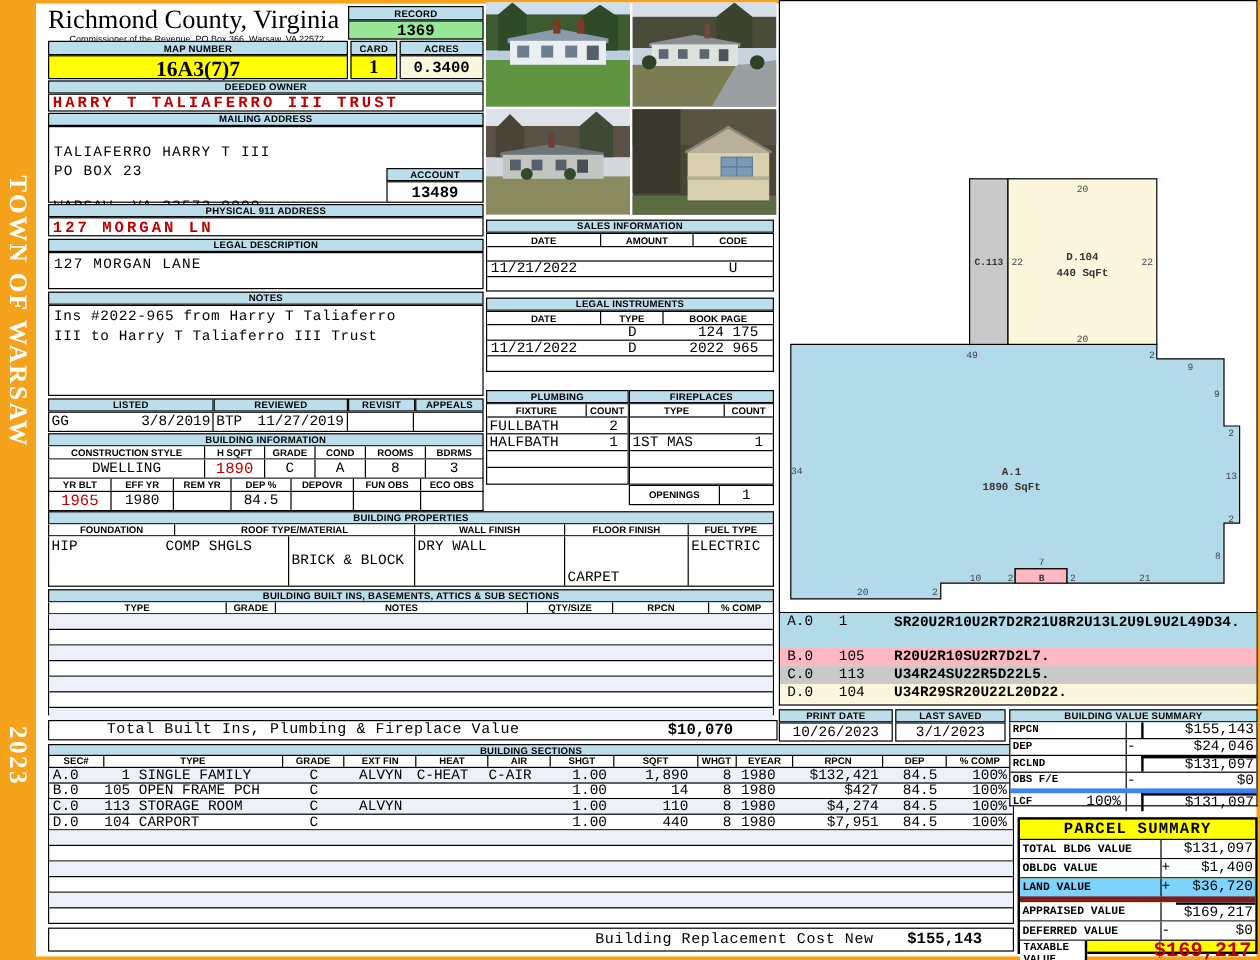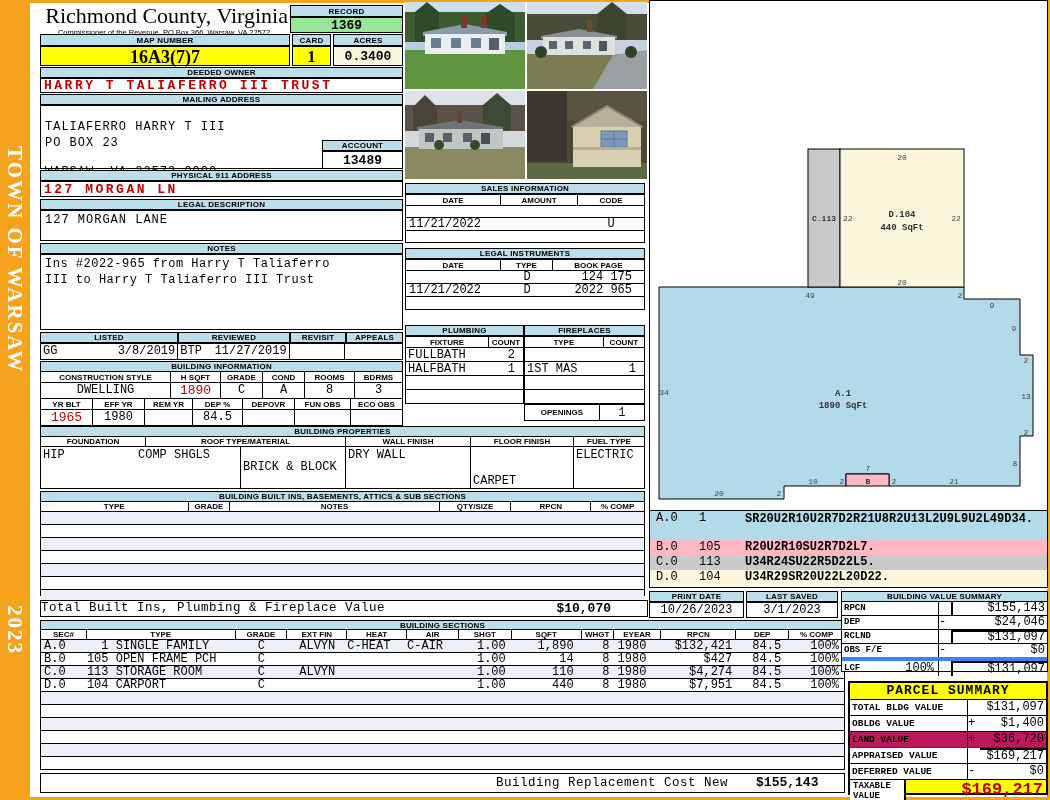--- a/index.html
+++ b/index.html
@@ -38,21 +38,21 @@
   <div class="a edge" style="left:0;top:0;width:1050px;height:3px"></div>
   <div class="a edge" style="left:1047px;top:0;width:3px;height:800px"></div>
   <div class="a edge" style="left:0;top:797px;width:1050px;height:3px"></div>
 
   <div class="a edge" style="left:0;top:0;width:30px;height:800px">
     <div class="a vtxt" style="left:3px;top:135px;width:24px;height:250px;font-size:21px">TOWN OF WARSAW</div>
     <div class="a vtxt" style="left:3px;top:595px;width:24px;height:70px;font-size:21px">2023</div>
   </div>
 
   <div class="a" style="left:40px;top:4px;width:248px;height:30px">
-    <div style="font:22px/24px 'Liberation Serif',serif;text-align:right">Richmond County, Virginia</div>
+    <div style="font:22px/24px 'Liberation Serif',serif;text-align:left">Richmond County, Virginia</div>
     <div style="font:7.5px 'Liberation Sans',sans-serif;text-align:center">Commissioner of the Revenue, PO Box 366, Warsaw, VA 22572</div>
   </div>
   <div class="a bar" style="left:290px;top:5px;width:113px;height:12px">RECORD</div>
   <div class="a box mb" style="left:290px;top:17px;width:113px;height:16px;background:var(--green);text-align:center">1369</div>
 
   <div class="a bar" style="left:40px;top:34px;width:250px;height:12px">MAP NUMBER</div>
   <div class="a bar" style="left:292px;top:34px;width:39px;height:12px">CARD</div>
   <div class="a bar" style="left:333px;top:34px;width:70px;height:12px">ACRES</div>
   <div class="a box" style="left:40px;top:46px;width:250px;height:20px;background:var(--yellow);text-align:center;font:bold 18px/20px 'Liberation Serif',serif">16A3(7)7</div>
   <div class="a box" style="left:292px;top:46px;width:39px;height:20px;background:var(--yellow);text-align:center;font:bold 16px/20px 'Liberation Serif',serif">1</div>
@@ -312,21 +312,21 @@
     <div class="stripe" style="height:12px;border-bottom:1px solid #000"></div>
     <div style="height:12px;border-bottom:1px solid #000"></div>
     <div class="stripe" style="height:12px;border-bottom:1px solid #000"></div>
     <div style="height:12px;border-bottom:1px solid #000"></div>
     <div class="stripe" style="height:12px;border-bottom:1px solid #000"></div>
     <div style="height:12px;border-bottom:1px solid #000"></div>
     <div class="stripe" style="height:11px"></div>
   </div>
 
   <div class="a box" style="left:40px;top:600px;width:608px;height:17px;display:flex;align-items:center">
-    <div class="m" style="width:440px;font-size:12.5px;letter-spacing:.5px">Total Built Ins, Plumbing &amp; Fireplace Value</div>
+    <div class="m" style="width:440px;text-align:center;font-size:12.5px;letter-spacing:.5px">Total Built Ins, Plumbing &amp; Fireplace Value</div>
     <div class="mb" style="width:130px;text-align:right">$10,070</div>
   </div>
 
   <div class="a bar" style="left:40px;top:620px;width:805px;height:10px">BUILDING SECTIONS</div>
   <div class="a hrow" style="left:40px;top:630px;width:805px;height:10px;border:1px solid #000;border-top:none">
     <div class="hc" style="width:46px">SEC#</div>
     <div class="hc" style="width:149px">TYPE</div>
     <div class="hc" style="width:52px">GRADE</div>
     <div class="hc" style="width:60px">EXT FIN</div>
     <div class="hc" style="width:60px">HEAT</div>
@@ -519,21 +519,21 @@
     <div style="display:flex;height:15px;border-bottom:1px solid #000;background:#fff">
       <div class="dc vline" style="width:118px;font:bold 9.5px/15px 'Liberation Mono',monospace;padding-left:2px">TOTAL BLDG VALUE</div>
       <div class="dc" style="width:12px;line-height:14px"></div>
       <div class="dc" style="width:66px;text-align:right;line-height:14px;padding-right:2px">$131,097</div>
     </div>
     <div style="display:flex;height:15px;border-bottom:1px solid #000;background:#fff">
       <div class="dc vline" style="width:118px;font:bold 9.5px/15px 'Liberation Mono',monospace;padding-left:2px">OBLDG VALUE</div>
       <div class="dc" style="width:12px;line-height:14px">+</div>
       <div class="dc" style="width:66px;text-align:right;line-height:14px;padding-right:2px">$1,400</div>
     </div>
-    <div style="display:flex;height:15px;border-bottom:1px solid #7f1d1d;background:#be185d">
+    <div style="display:flex;height:15px;border-bottom:5px solid #7f1d1d;background:#7dd3fc">
       <div class="dc vline" style="width:118px;font:bold 9.5px/15px 'Liberation Mono',monospace;padding-left:2px">LAND VALUE</div>
       <div class="dc" style="width:12px;line-height:14px">+</div>
       <div class="dc" style="width:66px;text-align:right;line-height:14px;padding-right:2px">$36,720</div>
     </div>
     <div style="display:flex;height:15px;border-bottom:1px solid #000;background:#fff">
       <div class="dc vline" style="width:118px;font:bold 9.5px/15px 'Liberation Mono',monospace;padding-left:2px">APPRAISED VALUE</div>
       <div class="dc" style="width:12px;line-height:14px"></div>
       <div class="dc" style="width:66px;text-align:right;line-height:13px;padding-right:2px;border-top:2px solid #000">$169,217</div>
     </div>
     <div style="display:flex;height:15px;border-bottom:1px solid #000;background:#fff">

